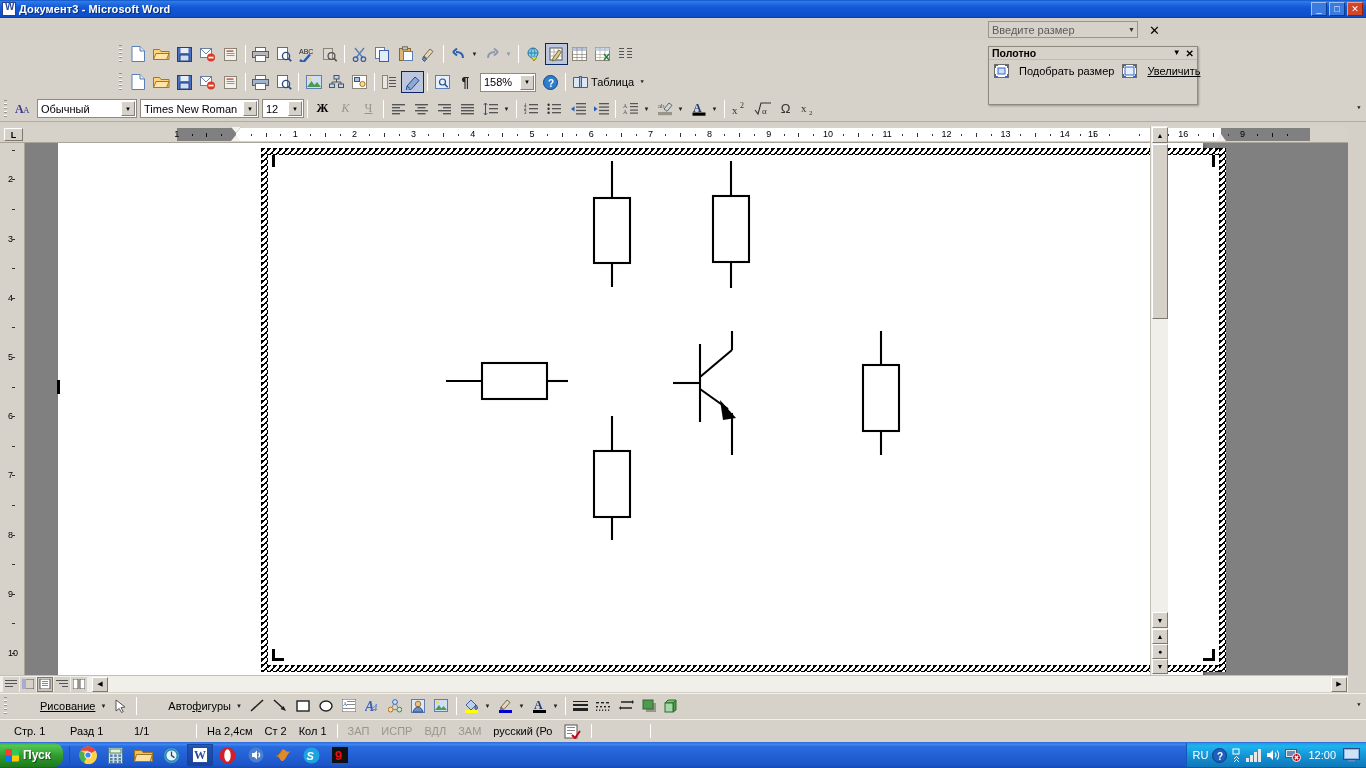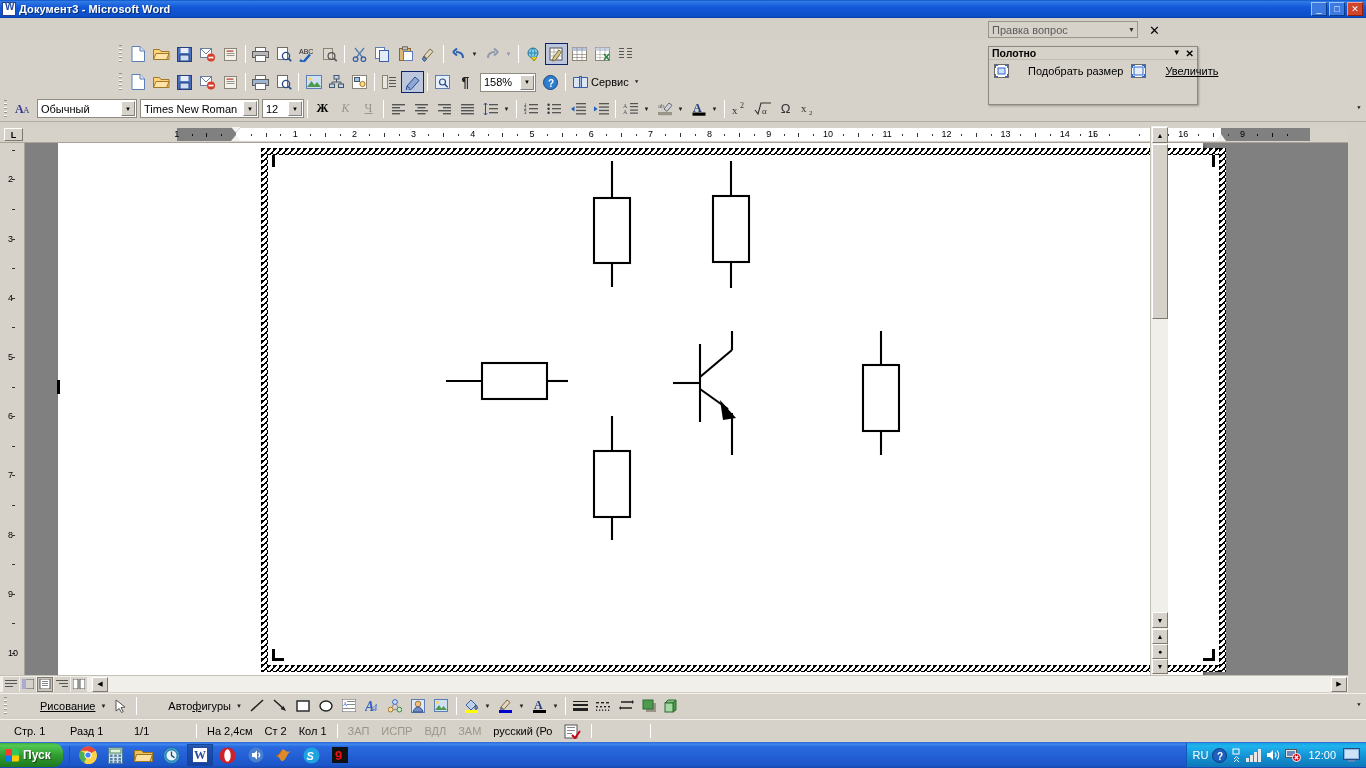--- a/index.html
+++ b/index.html
@@ -209,21 +209,21 @@
     box-shadow:1px 1px 2px rgba(0,0,0,.3);
   }
   #canvas-tb .ctb-title {
     height:13px; background:#d6d2ca; display:flex; align-items:center;
     font-size:10.5px; font-weight:bold; padding-left:3px; color:#000;
     border-bottom:1px solid #c0bcb4;
   }
   #canvas-tb .ctb-title .sp { margin-left:auto; display:flex; gap:5px; padding-right:3px; }
   #canvas-tb .ctb-row { display:flex; align-items:center; height:22px; padding:0 2px; gap:2px;}
   #canvas-tb .cbtn2 {
-    display:flex; align-items:center; gap:19px; font-size:11px; padding:1px 3px; white-space:nowrap;
+    display:flex; align-items:center; gap:10px; font-size:11px; padding:1px 3px; white-space:nowrap;
   }
   .ico-sq {
     width:15px;height:14px; border:1px solid #6b6b6b; background:#fff; flex:none;
     position:relative; overflow:hidden;
   }
   svg { display:block; }
   u { text-decoration: underline; }
 </style>
 </head>
 <body>
@@ -234,21 +234,21 @@
     <div class="tb-icon"></div>
     <span class="tb-text">Документ3 - Microsoft Word</span>
     <div class="tb-buttons">
       <div class="tb-btn">_</div>
       <div class="tb-btn">□</div>
       <div class="tb-btn close">✕</div>
     </div>
   </div>
 
   <div class="ask-box">
-    <span>Правка вопрос</span>
+    <span>Введите размер</span>
     <span class="arrow">▼</span>
   </div>
   <div class="ask-close">✕</div>
 
   <div class="toolbar-row" id="toolbar-std">
     <div style="width:115px"></div>
     <div class="grip"></div>
     <div class="tbtn">
       <svg width="15" height="16" viewBox="0 0 15 16">
           <path d="M1 .5h8l4.5 4.5V15.5H1z" fill="#fff" stroke="#5b7fb5"></path>
@@ -517,21 +517,21 @@
           <text x="5" y="11.5" font-size="10" font-weight="bold" fill="#fff" font-family="Liberation Sans">?</text>
         </svg>
     </div>
     <div class="sep"></div>
     <div class="tbtn" style="width:auto;padding:0 4px;gap:3px">
       <svg width="15" height="12" viewBox="0 0 15 12">
           <path d="M.5 1.5h6v10h-6z" fill="#dce6f5" stroke="#3a5ea8"></path>
           <path d="M8.5 1.5h6v10h-6z" fill="#dce6f5" stroke="#3a5ea8"></path>
           <rect x="6.5" y=".5" width="2" height="11" fill="#a8bbd9" stroke="#3a5ea8"></rect>
         </svg>
-      <span style="font-size:11px">Сервис</span>
+      <span style="font-size:11px">Таблица</span>
     </div>
     <div class="tbtn" style="width:10px">
         <span class="dd-arrow">⯆</span>
       </div>
   </div>
 
   <div class="toolbar-row" id="toolbar-fmt">
     <div class="grip"></div>
     <div class="tbtn">
       <svg width="17" height="14" viewBox="0 0 17 14">

